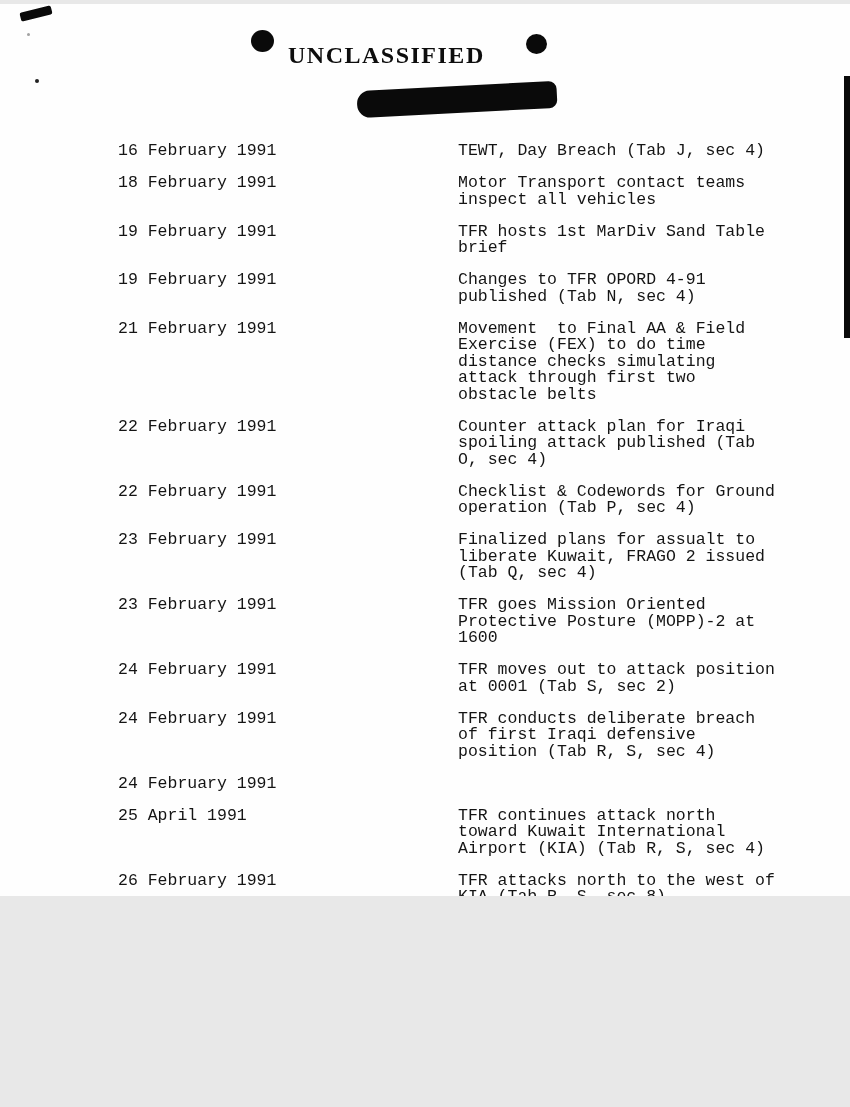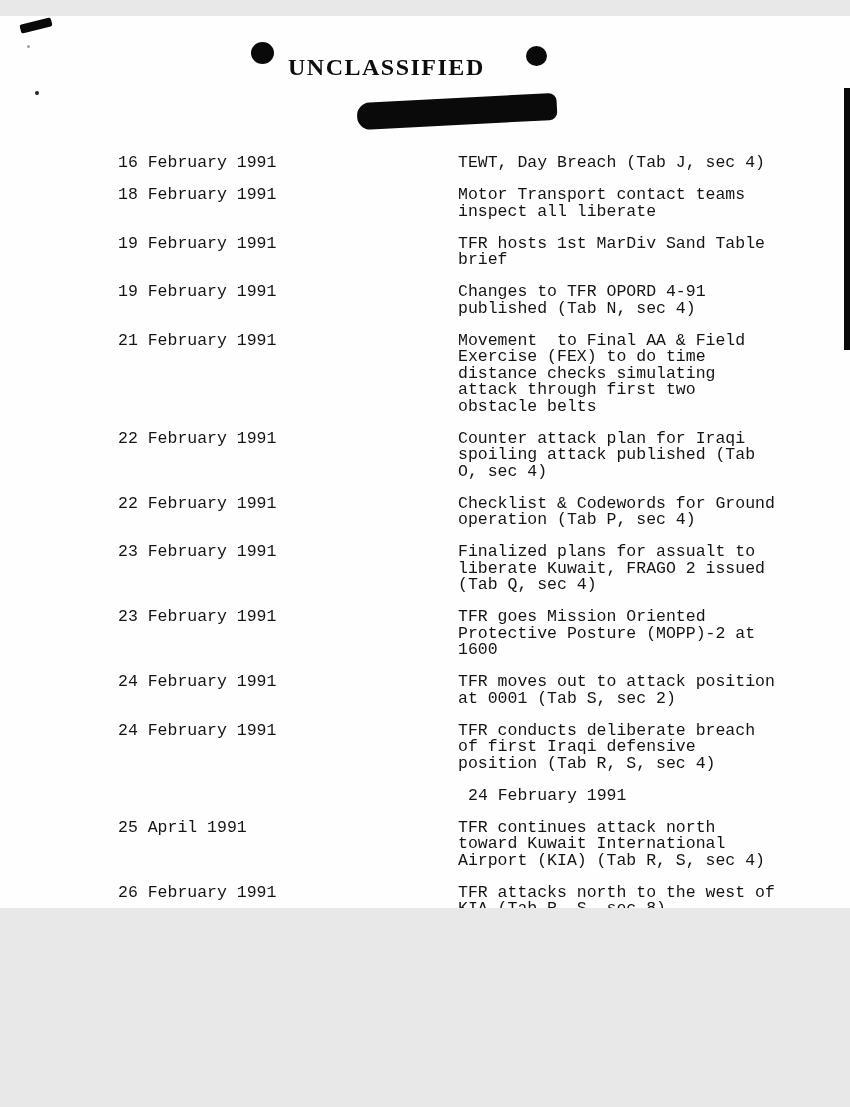--- a/index.html
+++ b/index.html
@@ -1,21 +1,21 @@
 <!DOCTYPE html>
 <html><head>
 <meta charset="utf-8">
 <style>
   * { margin: 0; padding: 0; box-sizing: border-box; }
   html, body { background: #e8e8e8; }
   .page {
     position: relative;
     width: 850px;
     height: 892px;
-    margin: 16px auto;
+    margin: 4px auto;
     background: #fefefe;
     overflow: hidden;
     font-family: "Liberation Mono", "DejaVu Sans Mono", monospace;
     color: #141414;
   }
 
   
   .classification {
     position: absolute;
     font-family: "Liberation Serif", "DejaVu Serif", serif;
@@ -71,21 +71,20 @@
     left: 118px;
     top: 139px;
     width: 690px;
     font-size: 16.5px;
     line-height: 16.5px;
   }
   .row {
     display: flex;
     align-items: flex-start;
     margin-bottom: 15.5px;
-    justify-content: flex-end;
   }
   .row .date {
     flex: 0 0 340px;
     white-space: nowrap;
   }
   .row .desc {
     flex: 1 1 auto;
     white-space: pre-wrap;
   }
 
@@ -116,21 +115,21 @@
   <div class="chronology" id="chronology">
   <div class="row">
     <span class="date">16 February 1991</span>
     <span class="desc">TEWT, Day Breach (Tab J, sec 4)</span>
   </div>
 
 
   <div class="row">
     <span class="date">18 February 1991</span>
     <span class="desc">Motor Transport contact teams
-inspect all liberate</span>
+inspect all vehicles</span>
   </div>
 
   <div class="row">
     <span class="date">19 February 1991</span>
     <span class="desc">TFR hosts 1st MarDiv Sand Table
 brief</span>
   </div>
 
   <div class="row">
     <span class="date">19 February 1991</span>

